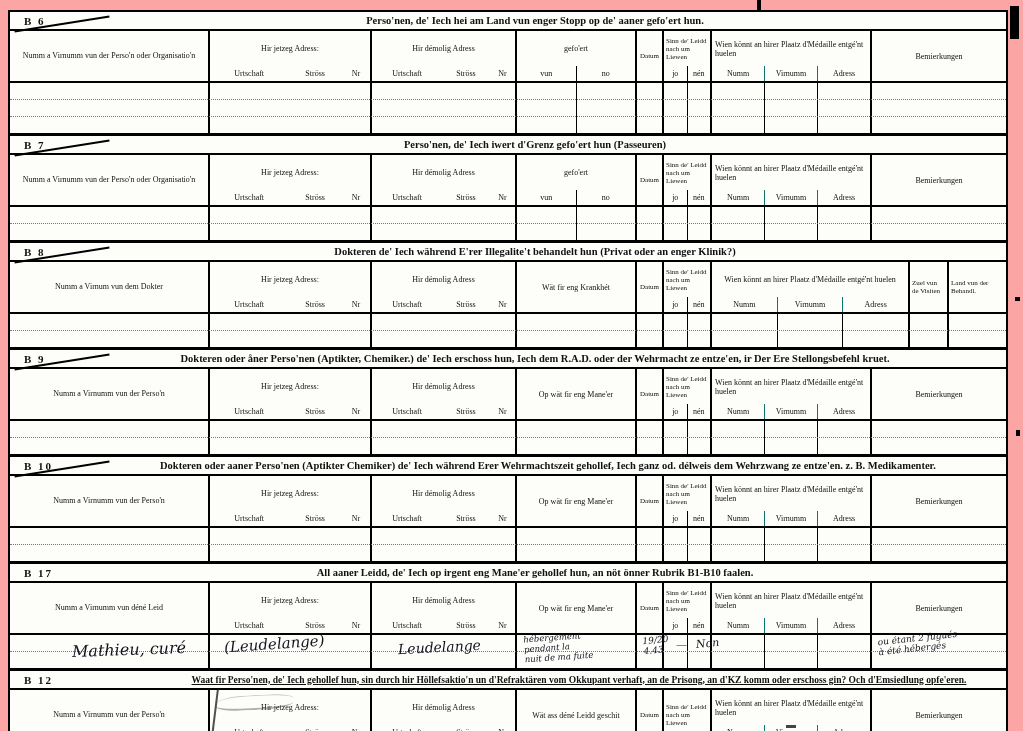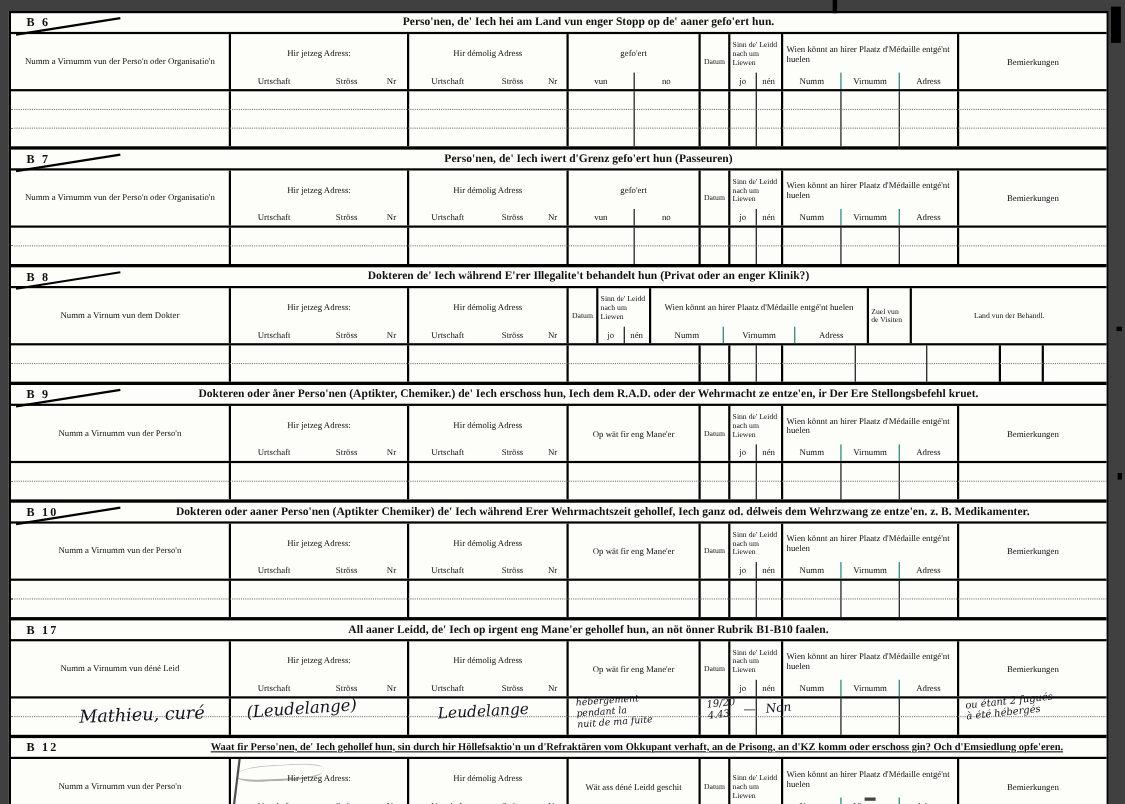--- a/index.html
+++ b/index.html
@@ -1,17 +1,17 @@
 <!DOCTYPE html>
 <html><head>
 <meta charset="utf-8">
 <style>
   html,body{margin:0;padding:0;}
   body{width:1023px;height:731px;background:#efefec;font-family:"Liberation Serif",serif;color:#111;}
-  .paper{position:relative;width:1023px;height:731px;background:#404040;overflow:hidden;}
+  .paper{position:relative;width:1023px;height:731px;background:#fca5a5;overflow:hidden;}
   .doc{position:absolute;left:8px;top:10px;width:1000px;border:2px solid #000;background:#fdfdfa;box-sizing:border-box;}
   .sec{border-top:3px solid #000;}
   .sec:first-child{border-top:none;}
   .shead{display:flex;align-items:center;height:17px;border-bottom:2px solid #000;}
   .slab{width:150px;padding-left:14px;font-weight:bold;font-size:11px;position:relative;box-sizing:border-box;letter-spacing:2px;}
   .slash{position:absolute;left:4px;top:8px;width:96px;border-top:2.5px solid #000;transform:rotate(-9deg);display:none;}
   .crossed .slash{display:block;}
   .stitle{flex:1;text-align:center;font-size:10.5px;font-weight:bold;padding-right:96px;white-space:nowrap;overflow:hidden;}
   .sec[data-name="section-b12"] .stitle{padding-right:8px;font-size:9.5px;text-decoration:underline;}
   .cols{display:flex;height:50px;border-bottom:2px solid #000;font-size:8px;}
@@ -234,20 +234,23 @@
             </div>
           </div>
         <div class="col w-dem" data-name="column-header-former-address">
             <div class="top">Hir démolig Adress</div>
             <div class="subs j">
               <span>Urtschaft</span>
               <span>Ströss</span>
               <span>Nr</span>
             </div>
           </div>
+        <div class="col w-man" data-name="column-header-illness">
+            <div class="top">Wät fir eng Krankhét</div>
+          </div>
         <div class="col w-dat" data-name="column-header-datum">
             <div class="dat">Datum</div>
           </div>
         <div class="col w-sinn" data-name="column-header-alive">
             <div class="top tiny">Sinn de' Leidd nach um Liewen</div>
             <div class="subs split2">
               <span>jo</span>
               <span>nén</span>
             </div>
           </div>

